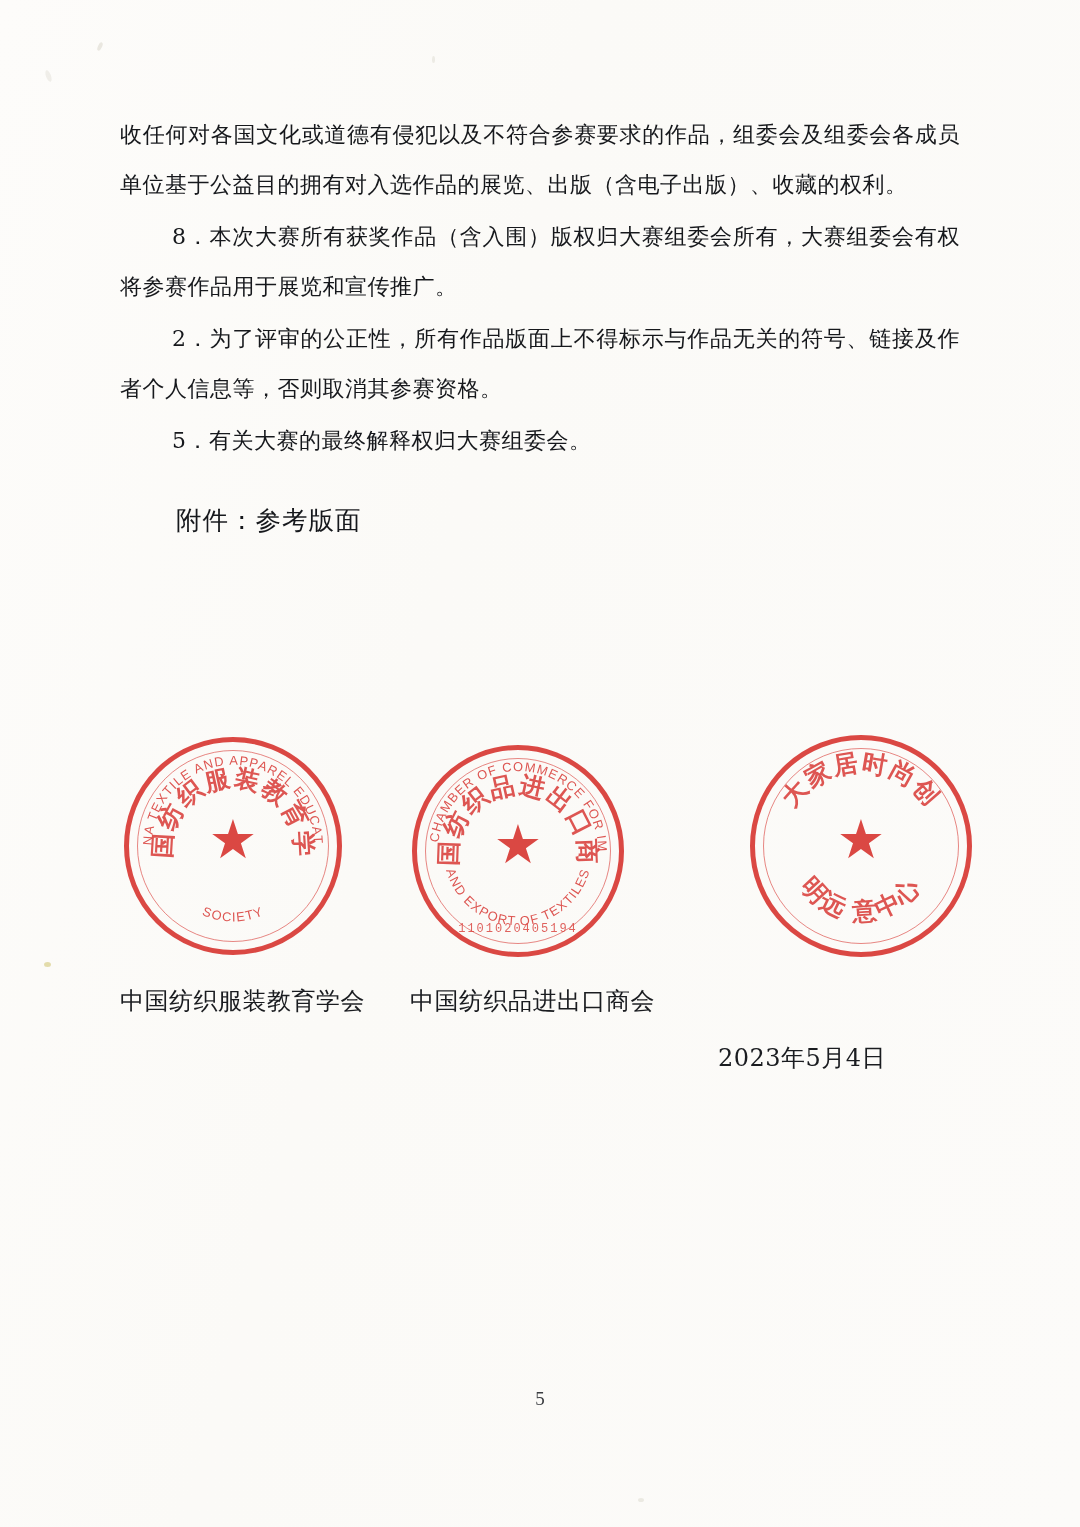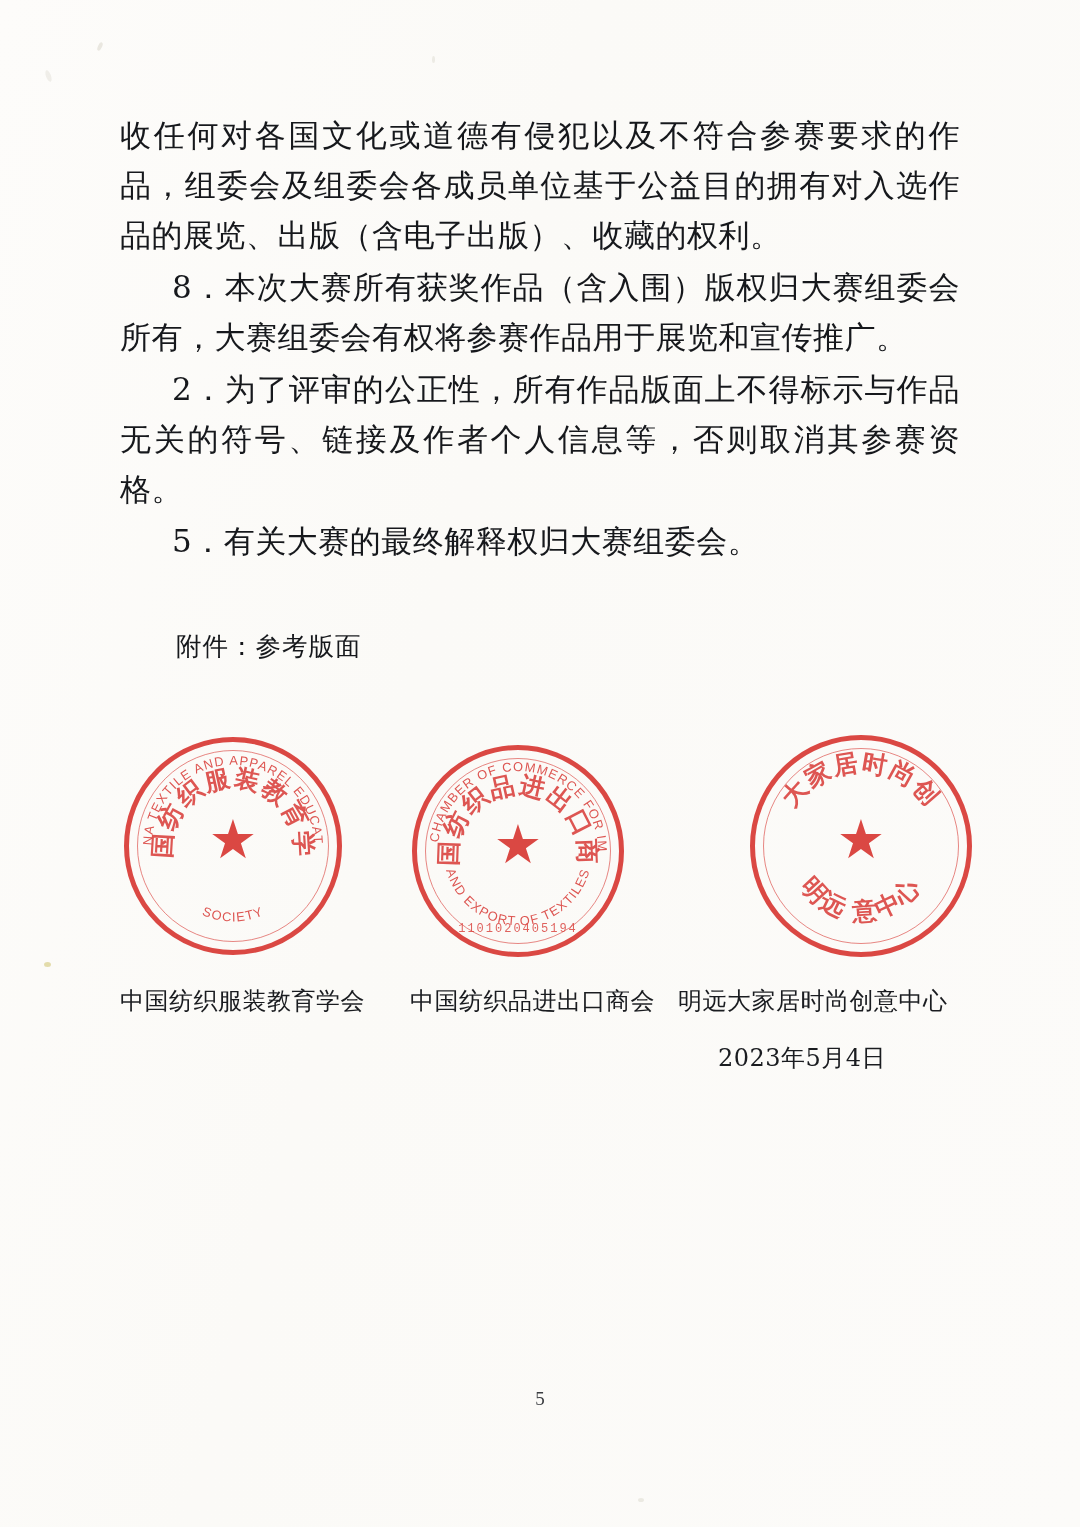--- a/index.html
+++ b/index.html
@@ -27,33 +27,33 @@
     background: #d8d4c8;
     opacity: .5;
   }
   .content {
     position: absolute;
     left: 120px;
     top: 110px;
     width: 840px;
   }
   .para {
-    font-size: 31px;
+    font-size: 22px;
     line-height: 50px;
     color: #16181c;
     letter-spacing: 0.5px;
     text-align: justify;
     text-justify: inter-ideograph;
     margin: 0 0 2px 0;
   }
   .indent {
     text-indent: 52px;
   }
   .attach {
-    margin-top: 58px;
+    margin-top: 32px;
     font-size: 25.5px;
     line-height: 44px;
     color: #16181c;
     text-indent: 56px;
     letter-spacing: 1px;
   }
   
   .stamps {
     position: absolute;
     left: 0;
@@ -237,21 +237,20 @@
       </div>
       <div class="star">★</div>
     </div>
 
   </div>
 
   <div class="signers">
     <div class="row">
       <span class="s1">中国纺织服装教育学会</span>
       <span class="s2">中国纺织品进出口商会</span>
-      <span class="s3">明远大家居时尚创意中心</span>
     </div>
   </div>
 
   <div class="date">2023年5月4日</div>
 
   <div class="page-number">5</div>
 
 </div>
 
 </body></html>

